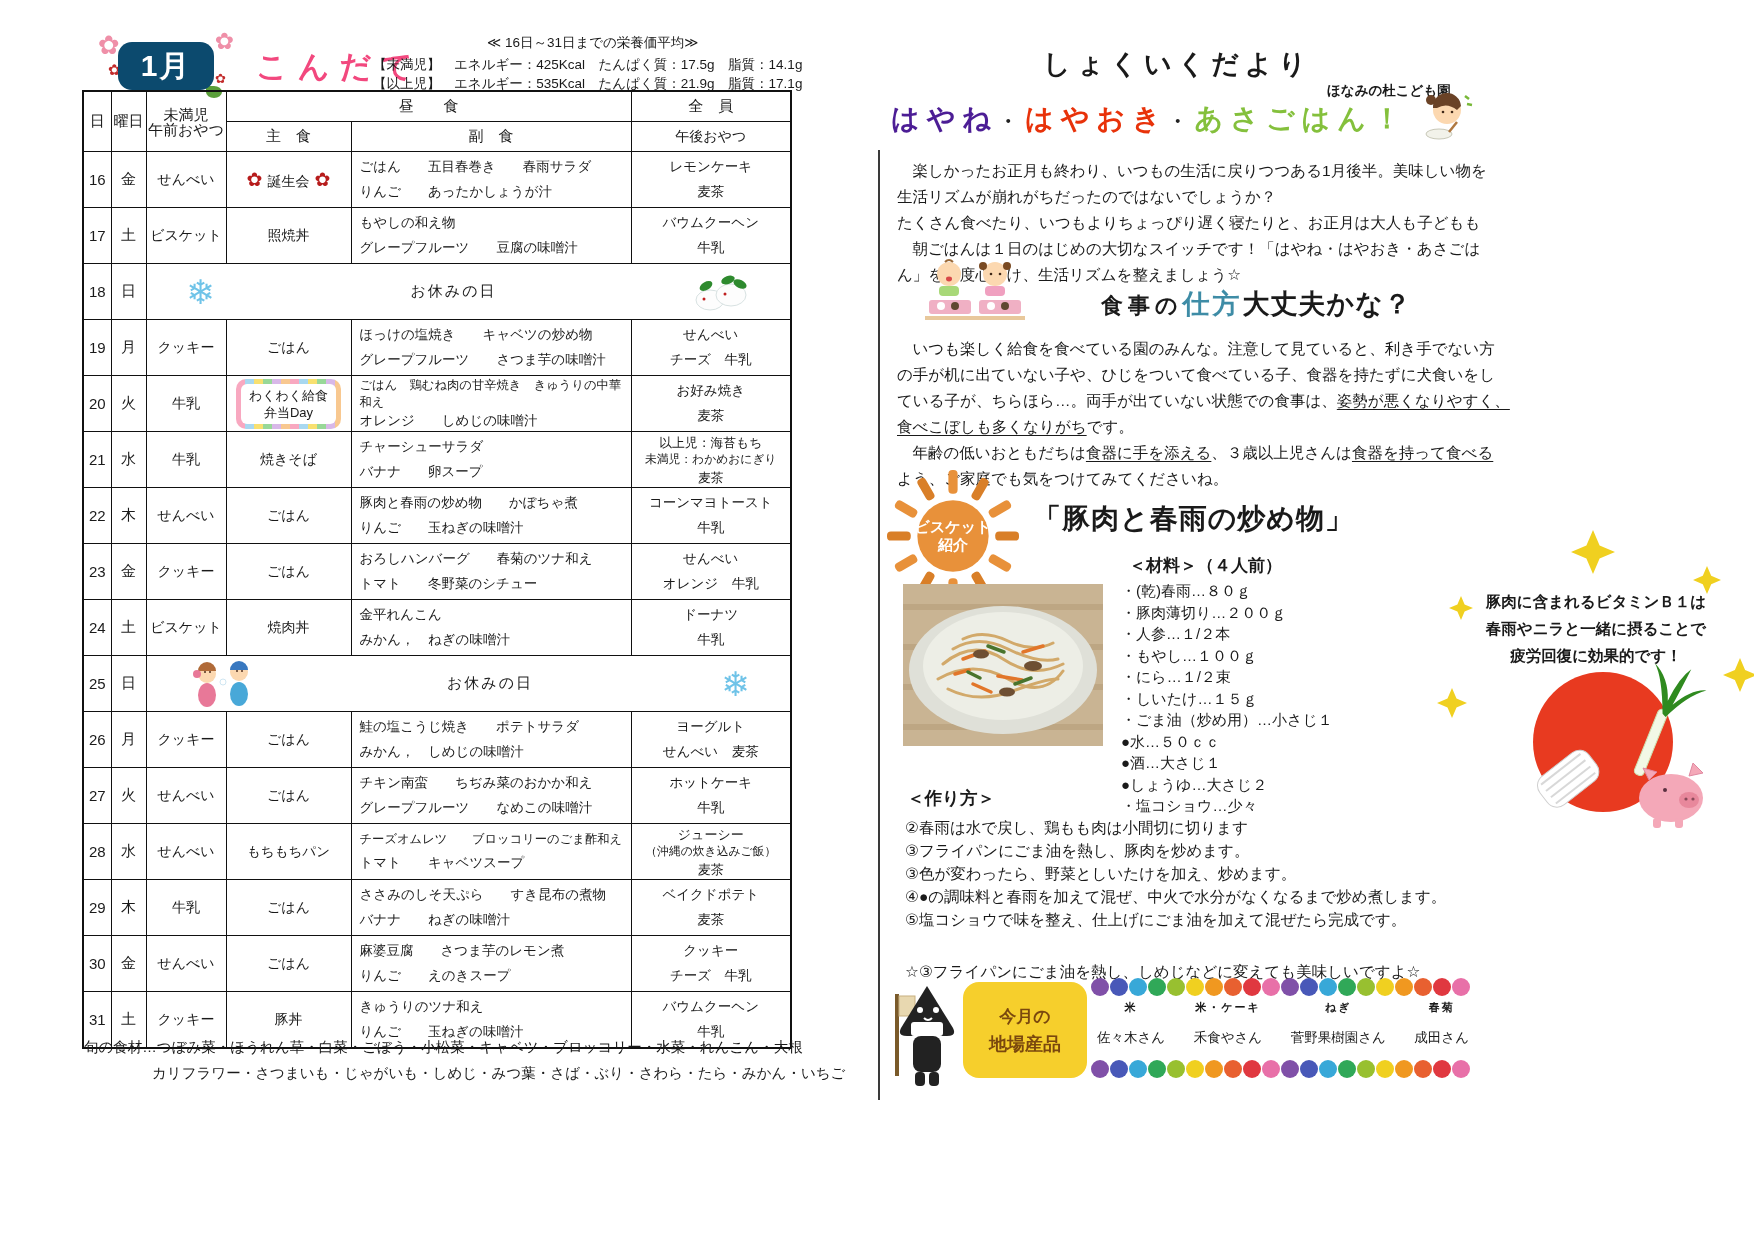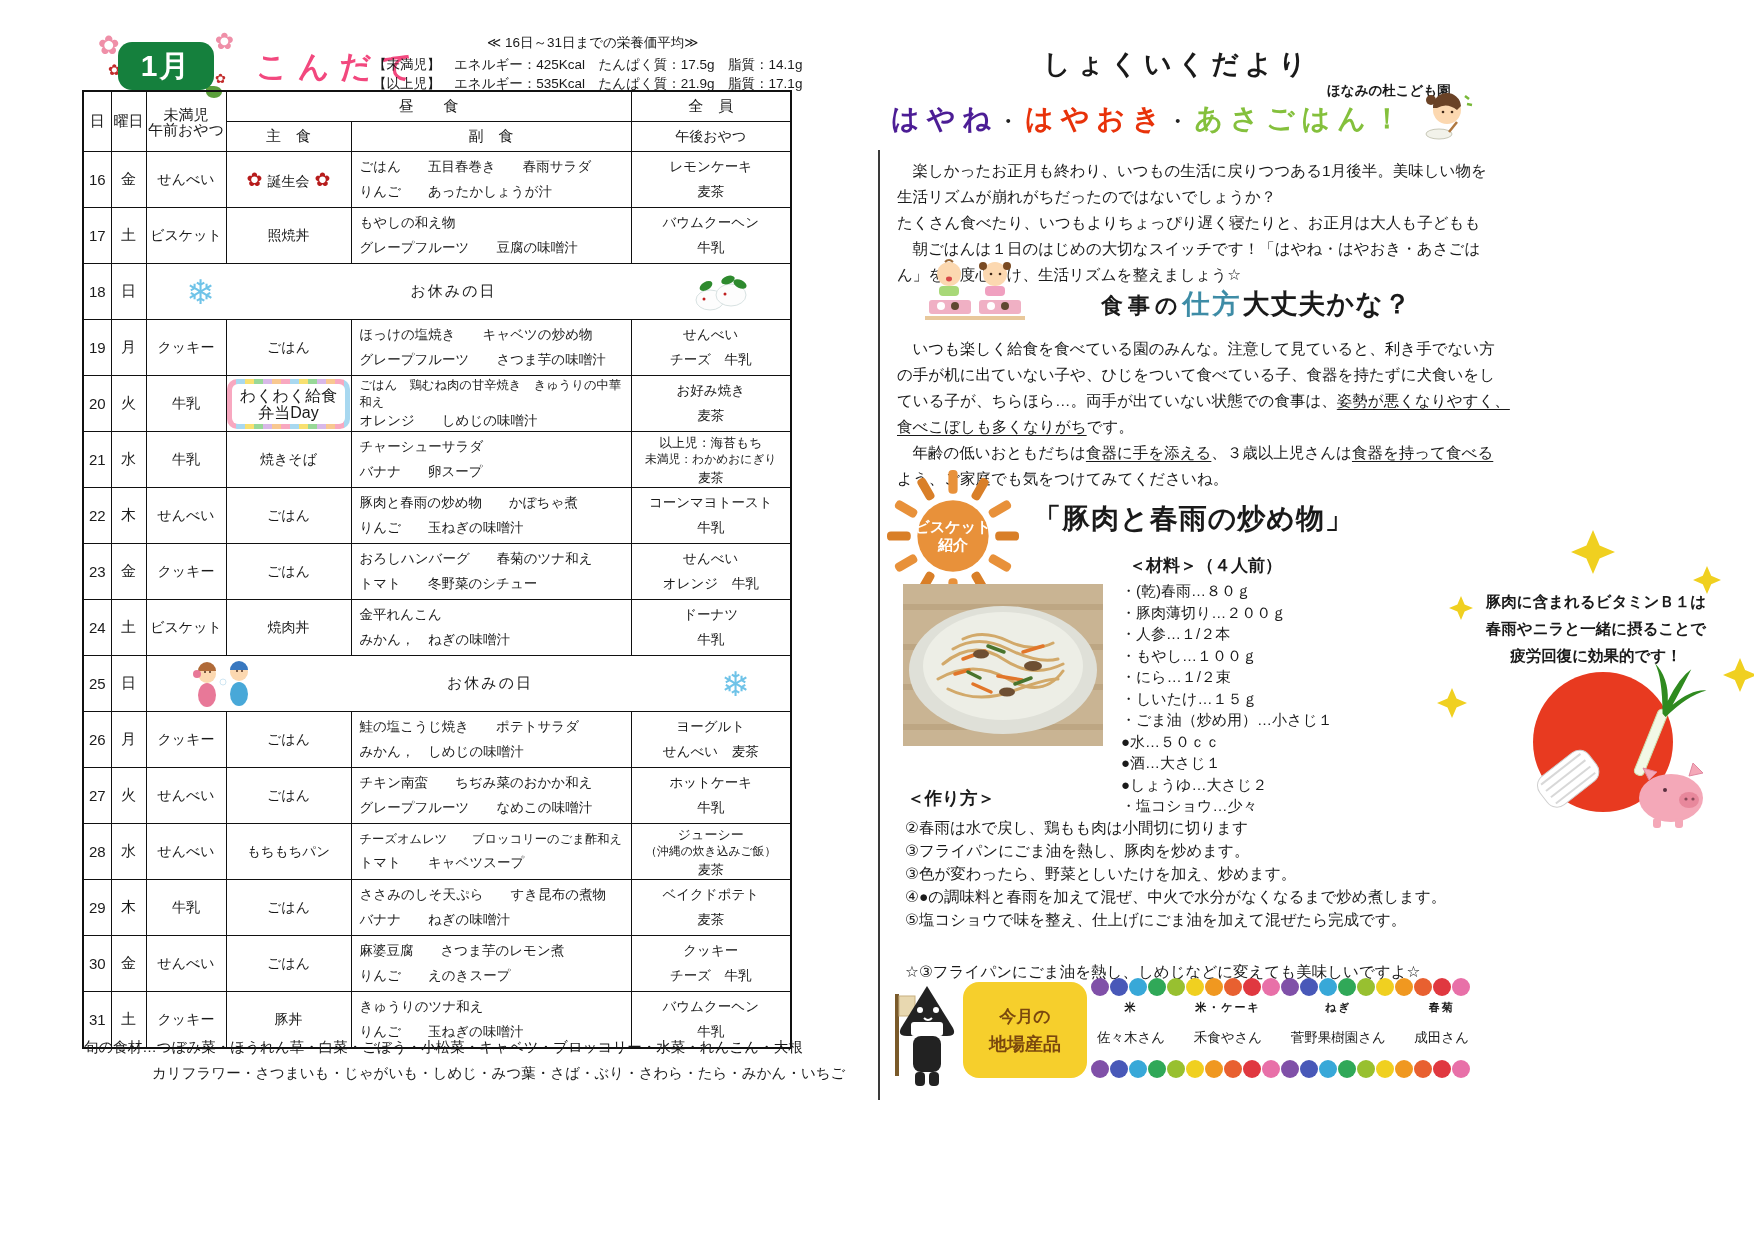--- a/index.html
+++ b/index.html
@@ -2,21 +2,21 @@
 <html><head>
 <meta charset="utf-8">
 <style>
   html,body{margin:0;padding:0;background:#888;}
   .sheet{position:relative;width:1754px;height:1240px;background:#ffffff;overflow:hidden;
          font-family:"Liberation Sans","DejaVu Sans",sans-serif;color:#1a1a1a;}
   .abs{position:absolute;}
 
   
   .month-badge{left:96px;top:38px;width:140px;height:56px;}
-  .badge-body{position:absolute;left:22px;top:4px;width:96px;height:48px;background:#15803d;
+  .badge-body{position:absolute;left:22px;top:4px;width:96px;height:48px;background:#0c4a6e;
               border-radius:14px;display:flex;align-items:center;justify-content:center;
               color:#fff;font-size:30px;font-weight:bold;letter-spacing:2px;}
   .flower{position:absolute;line-height:1;}
   .f-pink{color:#ef8fa8;} .f-red{color:#c22b2b;}
   .leaf{position:absolute;width:16px;height:12px;background:#5a9e3a;border-radius:0 50% 50% 50%;}
   .kondate{left:256px;top:46px;font-size:31px;font-weight:bold;color:#f2487e;letter-spacing:10px;}
   .nut-caption{left:487px;top:34px;font-size:13.5px;}
   .nut-line1{left:373px;top:56px;font-size:13.5px;}
   .nut-line2{left:373px;top:75px;font-size:13.5px;}
 
@@ -37,21 +37,21 @@
   .pm-lines{display:flex;flex-direction:column;justify-content:space-evenly;height:55px;}
   .pm-3 div{line-height:15px;}
   .pm-3 .small{font-size:11.8px;}
   .holiday-cell{font-size:15px;}
   .holiday-flex{display:flex;align-items:center;justify-content:space-between;padding:0 40px;}
   .holiday-label{letter-spacing:2px;}
   .snow{color:#6fc3e8;font-size:34px;line-height:1;}
   .bday-flower{color:#b71c1c;font-size:19px;margin:0 5px;}
   .bento{display:inline-block;background:repeating-linear-gradient(90deg,#f8a8c0 0 9px,#a8d8f0 9px 18px,#f8e070 18px 27px,#98d898 27px 36px,#d8b8e8 36px 45px,#f8c890 45px 54px);
          border-radius:10px;padding:5px;}
-  .bento-inner{background:#fff;border-radius:6px;font-size:16px;line-height:17px;padding:3px 8px;}
+  .bento-inner{background:#fff;border-radius:6px;font-size:13px;line-height:17px;padding:3px 8px;}
   .footer1{left:84px;top:1038px;font-size:14.5px;}
   .footer2{left:152px;top:1064px;font-size:14.5px;}
 
   
   .right{left:875px;top:0;width:879px;height:1240px;}
   .fold{position:absolute;left:3px;top:150px;width:2px;height:950px;background:#3a3a3a;}
   .r-title{position:absolute;left:168px;top:46px;font-size:27px;font-weight:bold;letter-spacing:6px;}
   .r-org{position:absolute;left:452px;top:82px;font-size:13.5px;font-weight:bold;}
   .slogan{position:absolute;left:16px;top:100px;font-size:28px;font-weight:bold;letter-spacing:7px;white-space:nowrap;}
   .s-blue{color:#4c1d95;} .s-red{color:#e8320a;} .s-green{color:#84c03c;}

